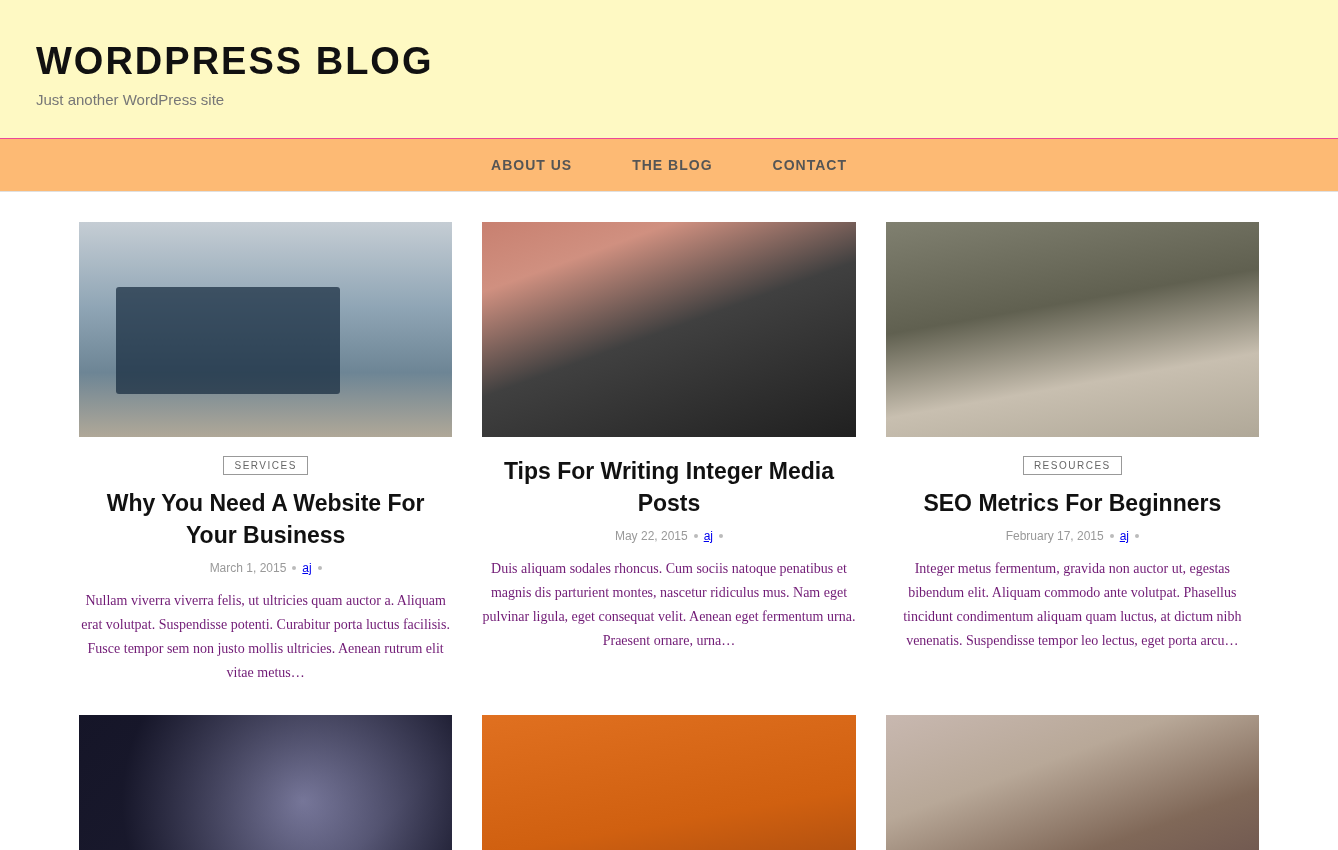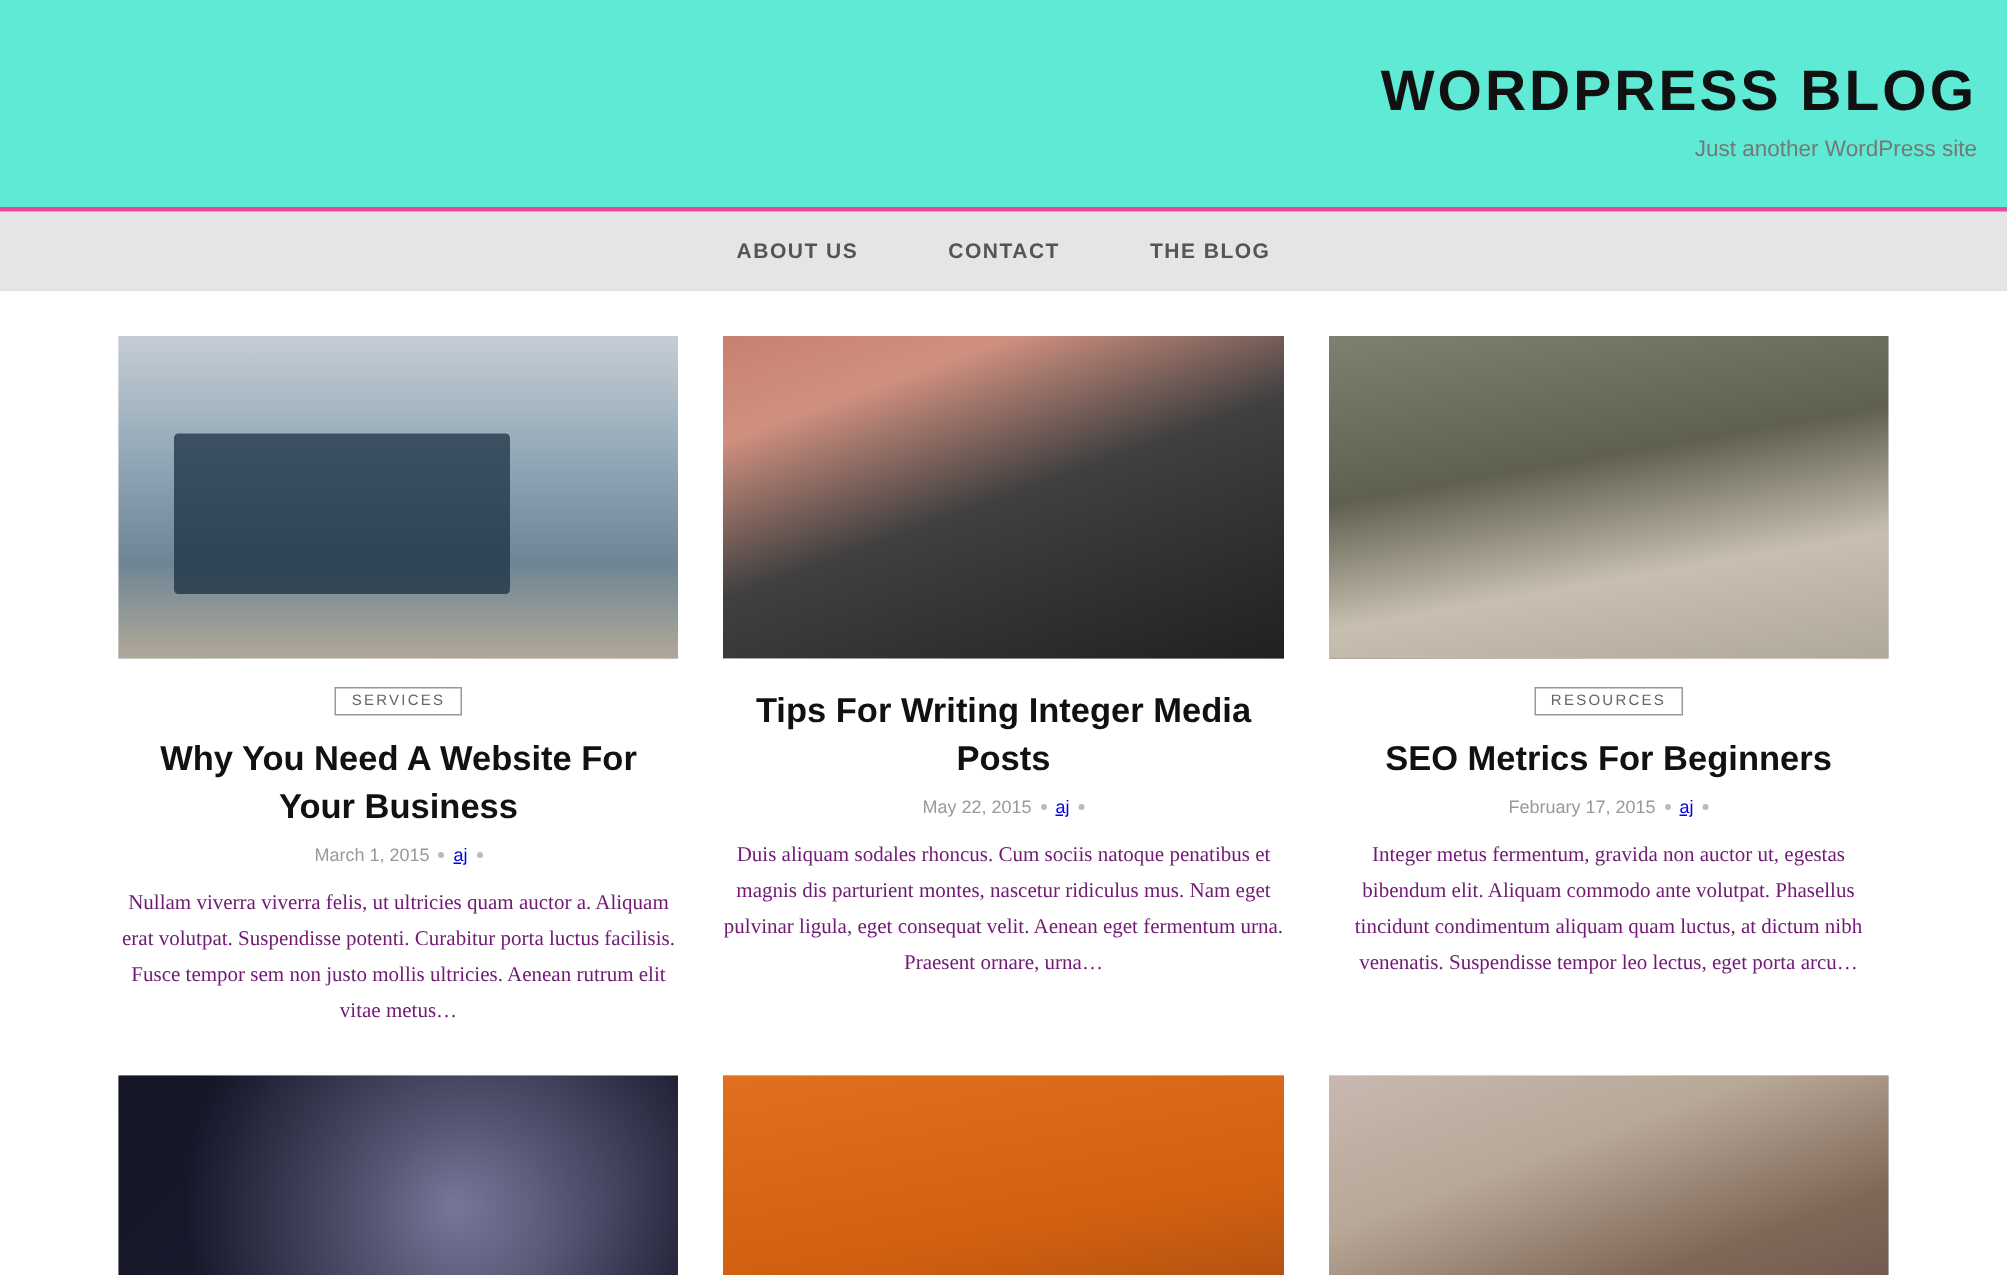--- a/index.html
+++ b/index.html
@@ -1,42 +1,42 @@
 <!DOCTYPE html>
 <html><head>
   <meta charset="utf-8">
   <style>
     * { margin: 0; padding: 0; box-sizing: border-box; }
     body { font-family: 'Georgia', serif; background: #fff; color: #333; }
 
     
     .site-header {
-      text-align: right;
-      padding: 40px 20px 30px;
-      background: #5eead4;
+      text-align: left;
+      padding: 40px 36px 30px;
+      background: #fef9c3;
     }
     .site-title {
       font-size: 38px;
       font-weight: 900;
       letter-spacing: 2px;
       color: #111;
       font-family: 'Arial Black', sans-serif;
       text-transform: uppercase;
     }
     .site-tagline {
       font-size: 15px;
       color: #777;
       margin-top: 8px;
       font-family: Arial, sans-serif;
     }
 
     
     .site-nav {
-      background: #e5e5e5;
-      border-top: 3px solid #ec4899;
+      background: #fdba74;
+      border-top: 1px solid #ec4899;
       border-bottom: 1px solid #e0e0e0;
     }
     .nav-list {
       display: flex;
       justify-content: center;
       list-style: none;
       gap: 0;
     }
     .nav-list li a {
       display: block;
@@ -225,24 +225,24 @@
   <p class="site-tagline">Just another WordPress site</p>
 </header>
 
 <nav class="site-nav">
   <ul class="nav-list">
 
   <li>
         <a href="#">ABOUT US</a>
       </li>
       <li>
-        <a href="#">CONTACT</a>
+        <a href="#">THE BLOG</a>
       </li>
       <li>
-        <a href="#">THE BLOG</a>
+        <a href="#">CONTACT</a>
       </li>
     </ul>
 </nav>
 
 <main class="main-content">
   <div class="posts-grid">
 
   <article class="post-card">
     <div class="post-thumbnail thumb-desk"></div>
     <div class="post-category">

